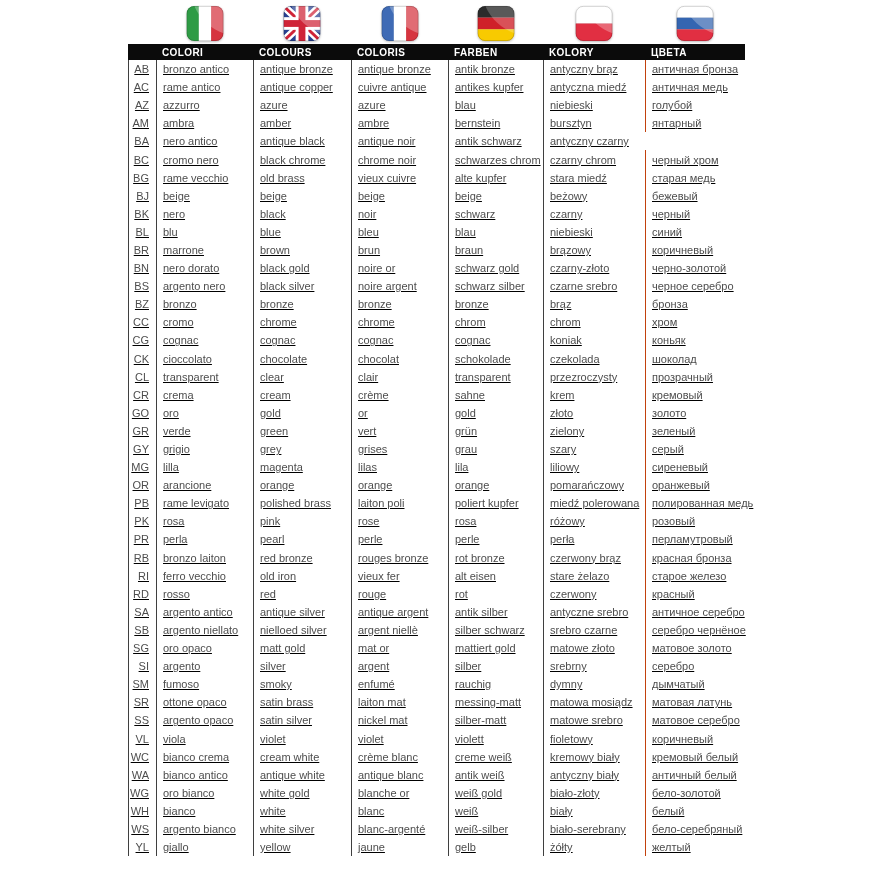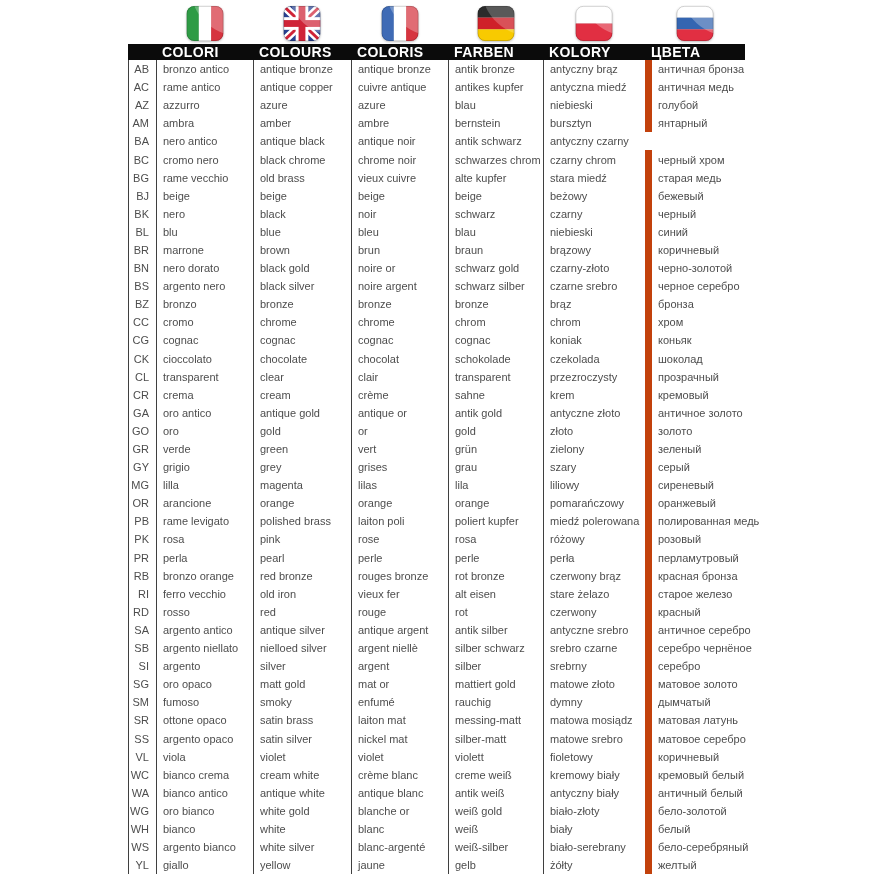--- a/index.html
+++ b/index.html
@@ -5,27 +5,27 @@
   html,body{margin:0;padding:0;background:#fff;}
   body{width:875px;height:875px;overflow:hidden;font-family:"Liberation Sans",sans-serif;}
   .sheet{position:relative;width:875px;height:875px;background:#fff;}
   .table-wrap{position:absolute;left:128px;top:0;}
   
   .flag-row{display:grid;grid-template-columns:28px 97px 98px 97px 95px 102px 100px;height:44px;align-items:end;}
   .flag-cell{display:flex;justify-content:center;align-items:flex-end;padding-bottom:2px;}
   .flag{width:38px;height:37px;display:block;filter:drop-shadow(0 1px 1px rgba(0,0,0,0.25));}
   
   .head-bar{display:grid;grid-template-columns:28px 97px 98px 97px 95px 102px 100px;width:617px;height:16px;background:#0b0b0b;align-items:center;}
-  .head-cell{color:#fff;font-size:14px;font-weight:bold;letter-spacing:.4px;padding-left:6px;white-space:nowrap;}
+  .head-cell{color:#fff;font-size:10px;font-weight:bold;letter-spacing:.4px;padding-left:6px;white-space:nowrap;}
   
-  .tbody{width:747px;}
+  .tbody{width:747px;text-decoration:underline;}
   .trow{display:grid;grid-template-columns:28px 97px 98px 97px 95px 102px 230px;height:18.1px;align-items:center;}
   .cell{font-size:11px;color:#4d4d4d;white-space:nowrap;overflow:visible;border-left:1px solid #3f3f3f;height:100%;display:flex;align-items:center;padding-left:6px;box-sizing:border-box;}
   .cell.code{justify-content:flex-end;padding-left:0;padding-right:7px;color:#4d4d4d;}
-  .cell.ru{border-left:7px solid #c2410c;}
+  .cell.ru{border-left:1px solid #c2410c;}
 </style>
 </head>
 <body>
 
 <div class="sheet">
   <div class="table-wrap">
 
     <div class="flag-row">
       <div></div>
       <div class="flag-cell">
@@ -322,29 +322,20 @@
       <div class="trow">
         <div class="cell code">CR</div>
         <div class="cell">crema</div>
         <div class="cell">cream</div>
         <div class="cell">crème</div>
         <div class="cell">sahne</div>
         <div class="cell">krem</div>
         <div class="cell ru">кремовый</div>
       </div>
 
-      <div class="trow">
-        <div class="cell code">GA</div>
-        <div class="cell">oro antico</div>
-        <div class="cell">antique gold</div>
-        <div class="cell">antique or</div>
-        <div class="cell">antik gold</div>
-        <div class="cell">antyczne złoto</div>
-        <div class="cell ru">античное золото</div>
-      </div>
 
       <div class="trow">
         <div class="cell code">GO</div>
         <div class="cell">oro</div>
         <div class="cell">gold</div>
         <div class="cell">or</div>
         <div class="cell">gold</div>
         <div class="cell">złoto</div>
         <div class="cell ru">золото</div>
       </div>
@@ -414,21 +405,21 @@
         <div class="cell">perla</div>
         <div class="cell">pearl</div>
         <div class="cell">perle</div>
         <div class="cell">perle</div>
         <div class="cell">perła</div>
         <div class="cell ru">перламутровый</div>
       </div>
 
       <div class="trow">
         <div class="cell code">RB</div>
-        <div class="cell">bronzo orange</div>
+        <div class="cell">bronzo laiton</div>
         <div class="cell">red bronze</div>
         <div class="cell">rouges bronze</div>
         <div class="cell">rot bronze</div>
         <div class="cell">czerwony brąz</div>
         <div class="cell ru">красная бронза</div>
       </div>
 
       <div class="trow">
         <div class="cell code">RI</div>
         <div class="cell">ferro vecchio</div>
@@ -463,40 +454,40 @@
         <div class="cell code">SB</div>
         <div class="cell">argento niellato</div>
         <div class="cell">nielloed silver</div>
         <div class="cell">argent niellè</div>
         <div class="cell">silber schwarz</div>
         <div class="cell">srebro czarne</div>
         <div class="cell ru">серебро чернёное</div>
       </div>
 
       <div class="trow">
+        <div class="cell code">SG</div>
+        <div class="cell">oro opaco</div>
+        <div class="cell">matt gold</div>
+        <div class="cell">mat or</div>
+        <div class="cell">mattiert gold</div>
+        <div class="cell">matowe złoto</div>
+        <div class="cell ru">матовое золото</div>
+      </div>
+
+      <div class="trow">
         <div class="cell code">SI</div>
         <div class="cell">argento</div>
         <div class="cell">silver</div>
         <div class="cell">argent</div>
         <div class="cell">silber</div>
         <div class="cell">srebrny</div>
         <div class="cell ru">серебро</div>
       </div>
 
       <div class="trow">
-        <div class="cell code">SG</div>
-        <div class="cell">oro opaco</div>
-        <div class="cell">matt gold</div>
-        <div class="cell">mat or</div>
-        <div class="cell">mattiert gold</div>
-        <div class="cell">matowe złoto</div>
-        <div class="cell ru">матовое золото</div>
-      </div>
-
-      <div class="trow">
         <div class="cell code">SM</div>
         <div class="cell">fumoso</div>
         <div class="cell">smoky</div>
         <div class="cell">enfumé</div>
         <div class="cell">rauchig</div>
         <div class="cell">dymny</div>
         <div class="cell ru">дымчатый</div>
       </div>
 
       <div class="trow">

